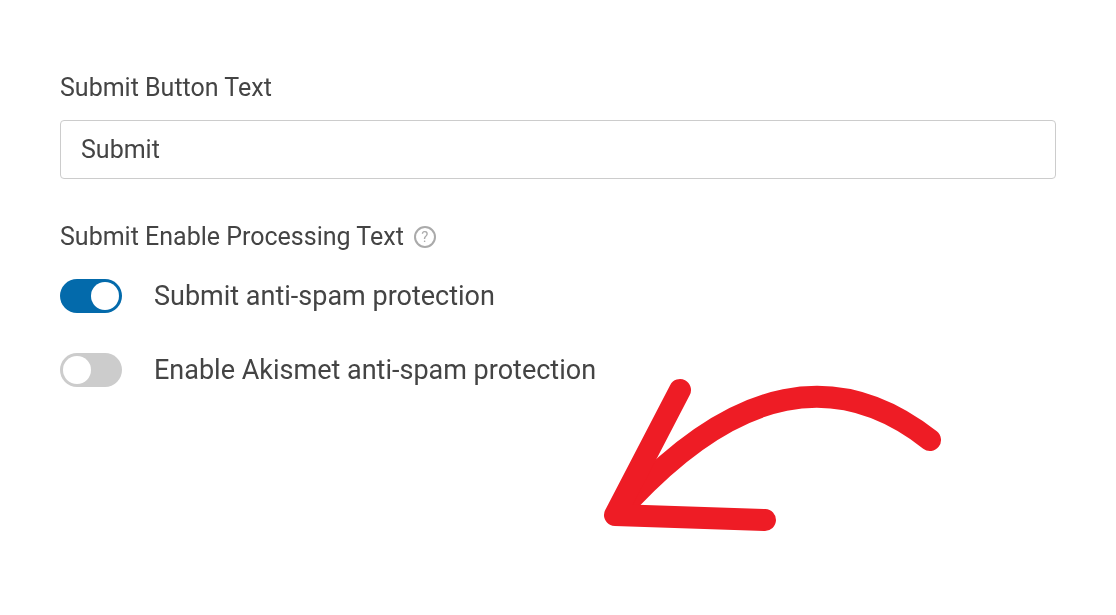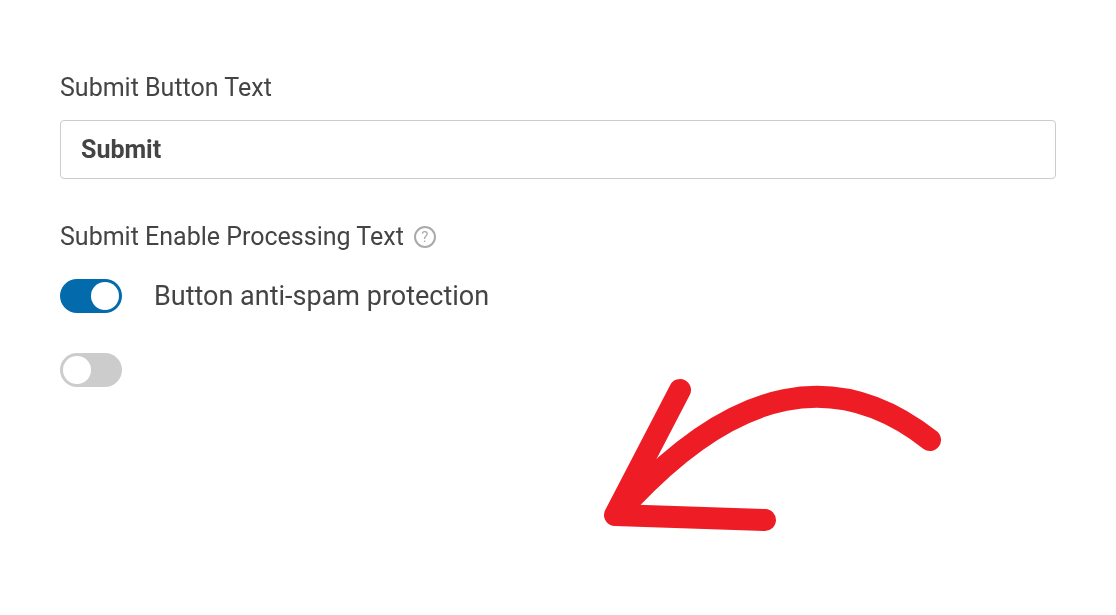--- a/index.html
+++ b/index.html
@@ -31,21 +31,20 @@
     }
     .text-input {
       width: 100%;
       padding: 14px 20px;
       font-size: 25px;
       color: #444444;
       border: 1px solid #cccccc;
       border-radius: 4px;
       background: #ffffff;
       font-family: inherit;
-      font-weight: bold;
     }
     .help-icon {
       width: 22px;
       height: 22px;
       border: 2px solid #aaaaaa;
       border-radius: 50%;
       display: inline-flex;
       align-items: center;
       justify-content: center;
       font-size: 15px;
@@ -113,25 +112,26 @@
   <div class="field-label">
     <span>Submit Enable Processing Text</span>
     <span class="help-icon">?</span>
   </div>
 </div>
 
 <div class="toggle-row">
   <div class="toggle on">
     <div class="toggle-knob"></div>
   </div>
-  <div class="toggle-label">Button anti-spam protection</div>
+  <div class="toggle-label">Submit anti-spam protection</div>
 </div>
 
 <div class="toggle-row">
   <div class="toggle off">
     <div class="toggle-knob"></div>
   </div>
+  <div class="toggle-label">Enable Akismet anti-spam protection</div>
 </div>
 
 <svg class="annotation-arrow" width="420" height="290" viewBox="0 0 420 290">
   <path d="M 380 150 Q 240 40 80 210" stroke="#ee1c25" stroke-width="22" fill="none" stroke-linecap="round"></path>
   <path d="M 65 225 L 130 100 M 65 225 L 215 230" stroke="#ee1c25" stroke-width="22" fill="none" stroke-linecap="round"></path>
 </svg>
 
 </body></html>

